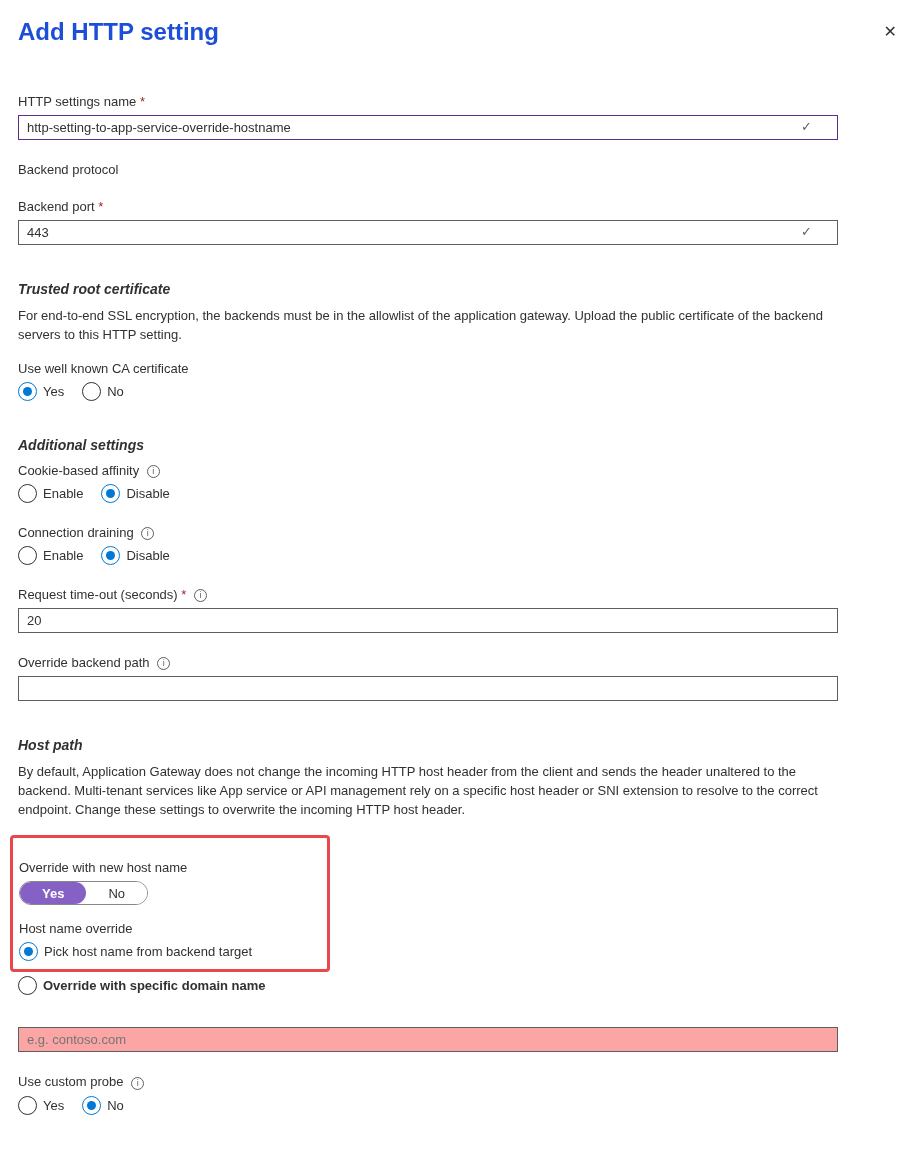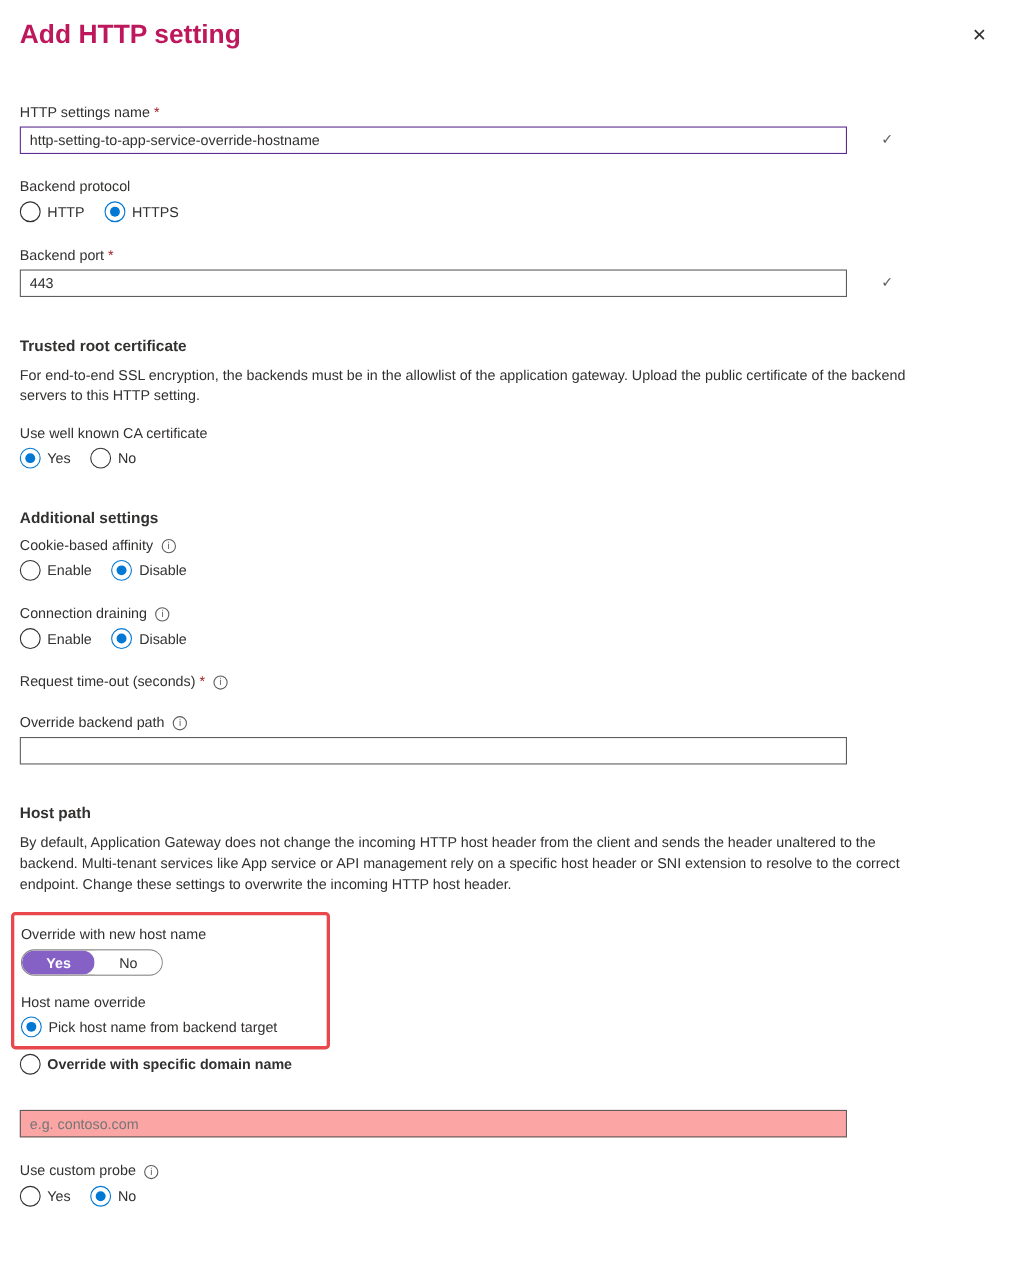--- a/index.html
+++ b/index.html
@@ -13,21 +13,21 @@
     }
     .header-row {
       display: flex;
       justify-content: space-between;
       align-items: flex-start;
       margin-bottom: 48px;
     }
     h1.title {
       font-size: 24px;
       font-weight: 600;
-      color: #be185d;
+      color: #1d4ed8;
     }
     .close-x {
       font-size: 16px;
       font-weight: 300;
       color: #323130;
       cursor: pointer;
       margin-right: 4px;
       margin-top: 4px;
     }
     .field { margin-bottom: 22px; }
@@ -44,21 +44,21 @@
       border: 1px solid #605e5c;
       border-radius: 50%;
       font-size: 9px;
       line-height: 11px;
       text-align: center;
       color: #605e5c;
       vertical-align: middle;
       margin-left: 4px;
     }
     .text-input {
-      width: 752px;
+      width: 820px;
       height: 25px;
       padding: 2px 8px;
       font-size: 13px;
       font-family: inherit;
       color: #323130;
       border: 1px solid #605e5c;
       background: #fff;
       outline: none;
     }
     .text-input.valid { border-color: #5c2d91; }
@@ -99,20 +99,21 @@
       width: 9px; height: 9px;
       background: #0078d4;
       border-radius: 50%;
     }
     .section-head {
       font-size: 14px;
       font-weight: 600;
       color: #323130;
       margin-top: 36px;
       margin-bottom: 10px;
+      font-style: italic;
     }
     .desc {
       font-size: 13px;
       color: #323130;
       line-height: 1.45;
       max-width: 820px;
       margin-bottom: 16px;
     }
     .pill-toggle {
       display: inline-flex;
@@ -133,23 +134,23 @@
     }
     .pill-half.active {
       background: #8661c5;
       color: #fff;
       font-weight: 600;
       border-radius: 14px;
     }
     .highlight-box {
       border: 3px solid #e8484c;
       border-radius: 4px;
-      padding: 10px 8px 8px 6px;
+      padding: 22px 8px 8px 6px;
       margin-left: -8px;
-      width: 290px;
+      width: 320px;
       margin-bottom: 4px;
     }
     .vstack-gap { margin-top: 16px; }
   </style>
 </head>
 <body>
 
 <div class="header-row">
   <h1 class="title">Add HTTP setting</h1>
   <span class="close-x">✕</span>
@@ -159,32 +160,20 @@
   <label class="label">
     <span>HTTP settings name</span> <span class="req">*</span>
   </label>
   <div class="check-suffix" style="width:802px;">
     <input type="text" class="text-input valid" value="http-setting-to-app-service-override-hostname" style="">
   </div>
 </div>
 
 <div class="field">
   <label class="label">Backend protocol</label>
-  <div class="radio-row">
-    <div class="radio-opt">
-      <span class="radio-circle"></span>
-      <span>HTTP</span>
-    </div>
-    <div class="radio-opt">
-      <span class="radio-circle sel">
-          <span class="radio-dot"></span>
-        </span>
-      <span>HTTPS</span>
-    </div>
-  </div>
 </div>
 
 <div class="field">
   <label class="label">
     <span>Backend port</span> <span class="req">*</span>
   </label>
   <div class="check-suffix" style="width:802px;">
     <input type="text" class="text-input" value="443" style="">
   </div>
 </div>
@@ -246,20 +235,21 @@
       <span>Disable</span>
     </div>
   </div>
 </div>
 
 <div class="field">
   <label class="label">
     <span>Request time-out (seconds)</span> <span class="req">*</span>
     <span class="info-icon">i</span>
   </label>
+  <input type="text" class="text-input" value="20" style="">
 </div>
 
 <div class="field">
   <label class="label">
     <span>Override backend path</span>
     <span class="info-icon">i</span>
   </label>
   <input type="text" class="text-input" value="" style="">
 </div>
 

